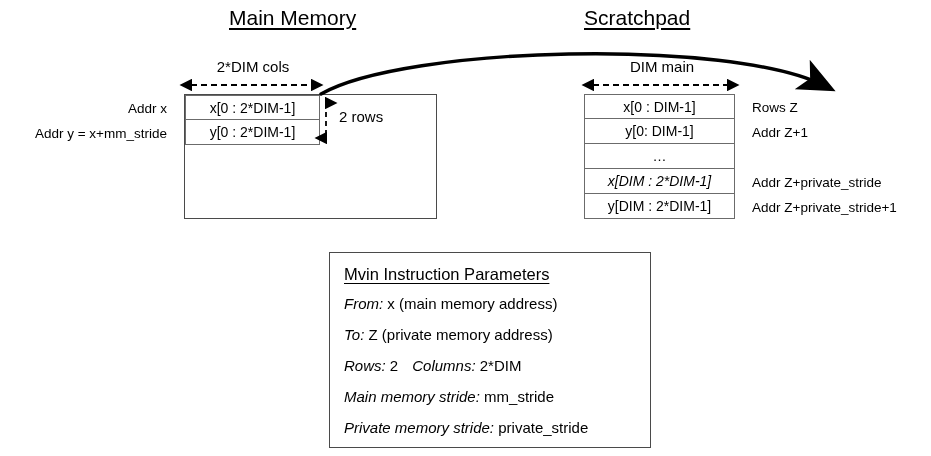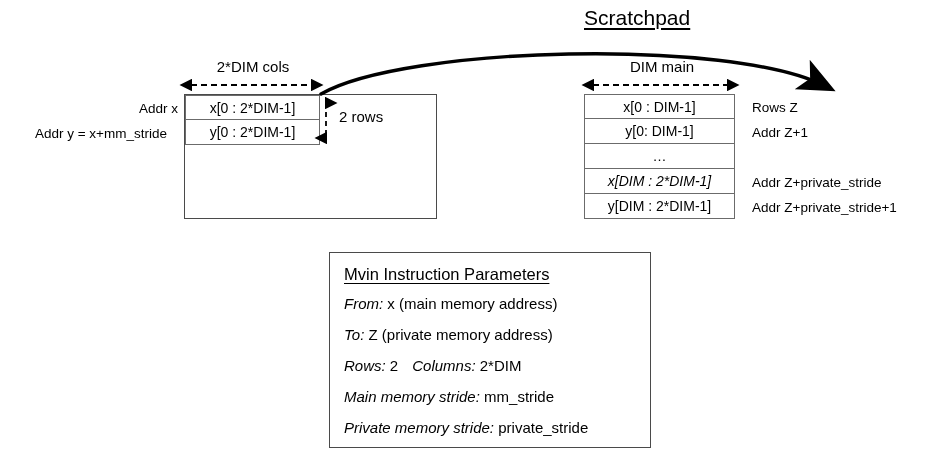--- a/index.html
+++ b/index.html
@@ -82,36 +82,37 @@
   .param-row:last-child { margin-bottom: 0; }
   .param-key { font-style: italic; }
 
   svg { overflow: visible; }
 </style>
 </head>
 <body>
 
 <div id="canvas">
 
+  <div class="abs title" style="left:229px; top:6px;">Main Memory</div>
 
   <div class="abs dim-label" style="left:183px; top:58px; width:140px;">2*DIM cols</div>
 
   <svg class="abs" style="left:182px; top:76px;" width="144" height="18">
     <defs>
       <marker id="mmL" markerWidth="7" markerHeight="7" refX="6.4" refY="3.5" orient="auto">
         <path d="M7,0 L7,7 L0,3.5 z" fill="#000"></path>
       </marker>
       <marker id="mmR" markerWidth="7" markerHeight="7" refX="0.6" refY="3.5" orient="auto">
         <path d="M0,0 L0,7 L7,3.5 z" fill="#000"></path>
       </marker>
     </defs>
     <line x1="9" y1="9" x2="130" y2="9" stroke="#000" stroke-width="1.8" stroke-dasharray="6,4" marker-start="url(#mmL)" marker-end="url(#mmR)"></line>
   </svg>
 
-  <div class="abs side-label right-align" style="left:0px; top:100px; width:167px;padding-left:11px;">Addr x</div>
+  <div class="abs side-label right-align" style="left:0px; top:100px; width:167px;">Addr x</div>
   <div class="abs side-label right-align" style="left:0px; top:125px; width:167px;">Addr y = x+mm_stride</div>
 
   <div class="abs mm-outer" style="left:184px; top:94px; width:253px; height:125px;"></div>
 
   <div class="abs cell" style="left:185px; top:95px; width:135px; height:25px;">x[0 : 2*DIM-1]</div>
   <div class="abs cell stacked" style="left:185px; top:120px; width:135px; height:25px;">y[0 : 2*DIM-1]</div>
 
   <svg class="abs" style="left:318px; top:94px;" width="16" height="54">
     <defs>
       <marker id="rowUp" markerWidth="7" markerHeight="7" refX="3.5" refY="6.4" orient="auto">

